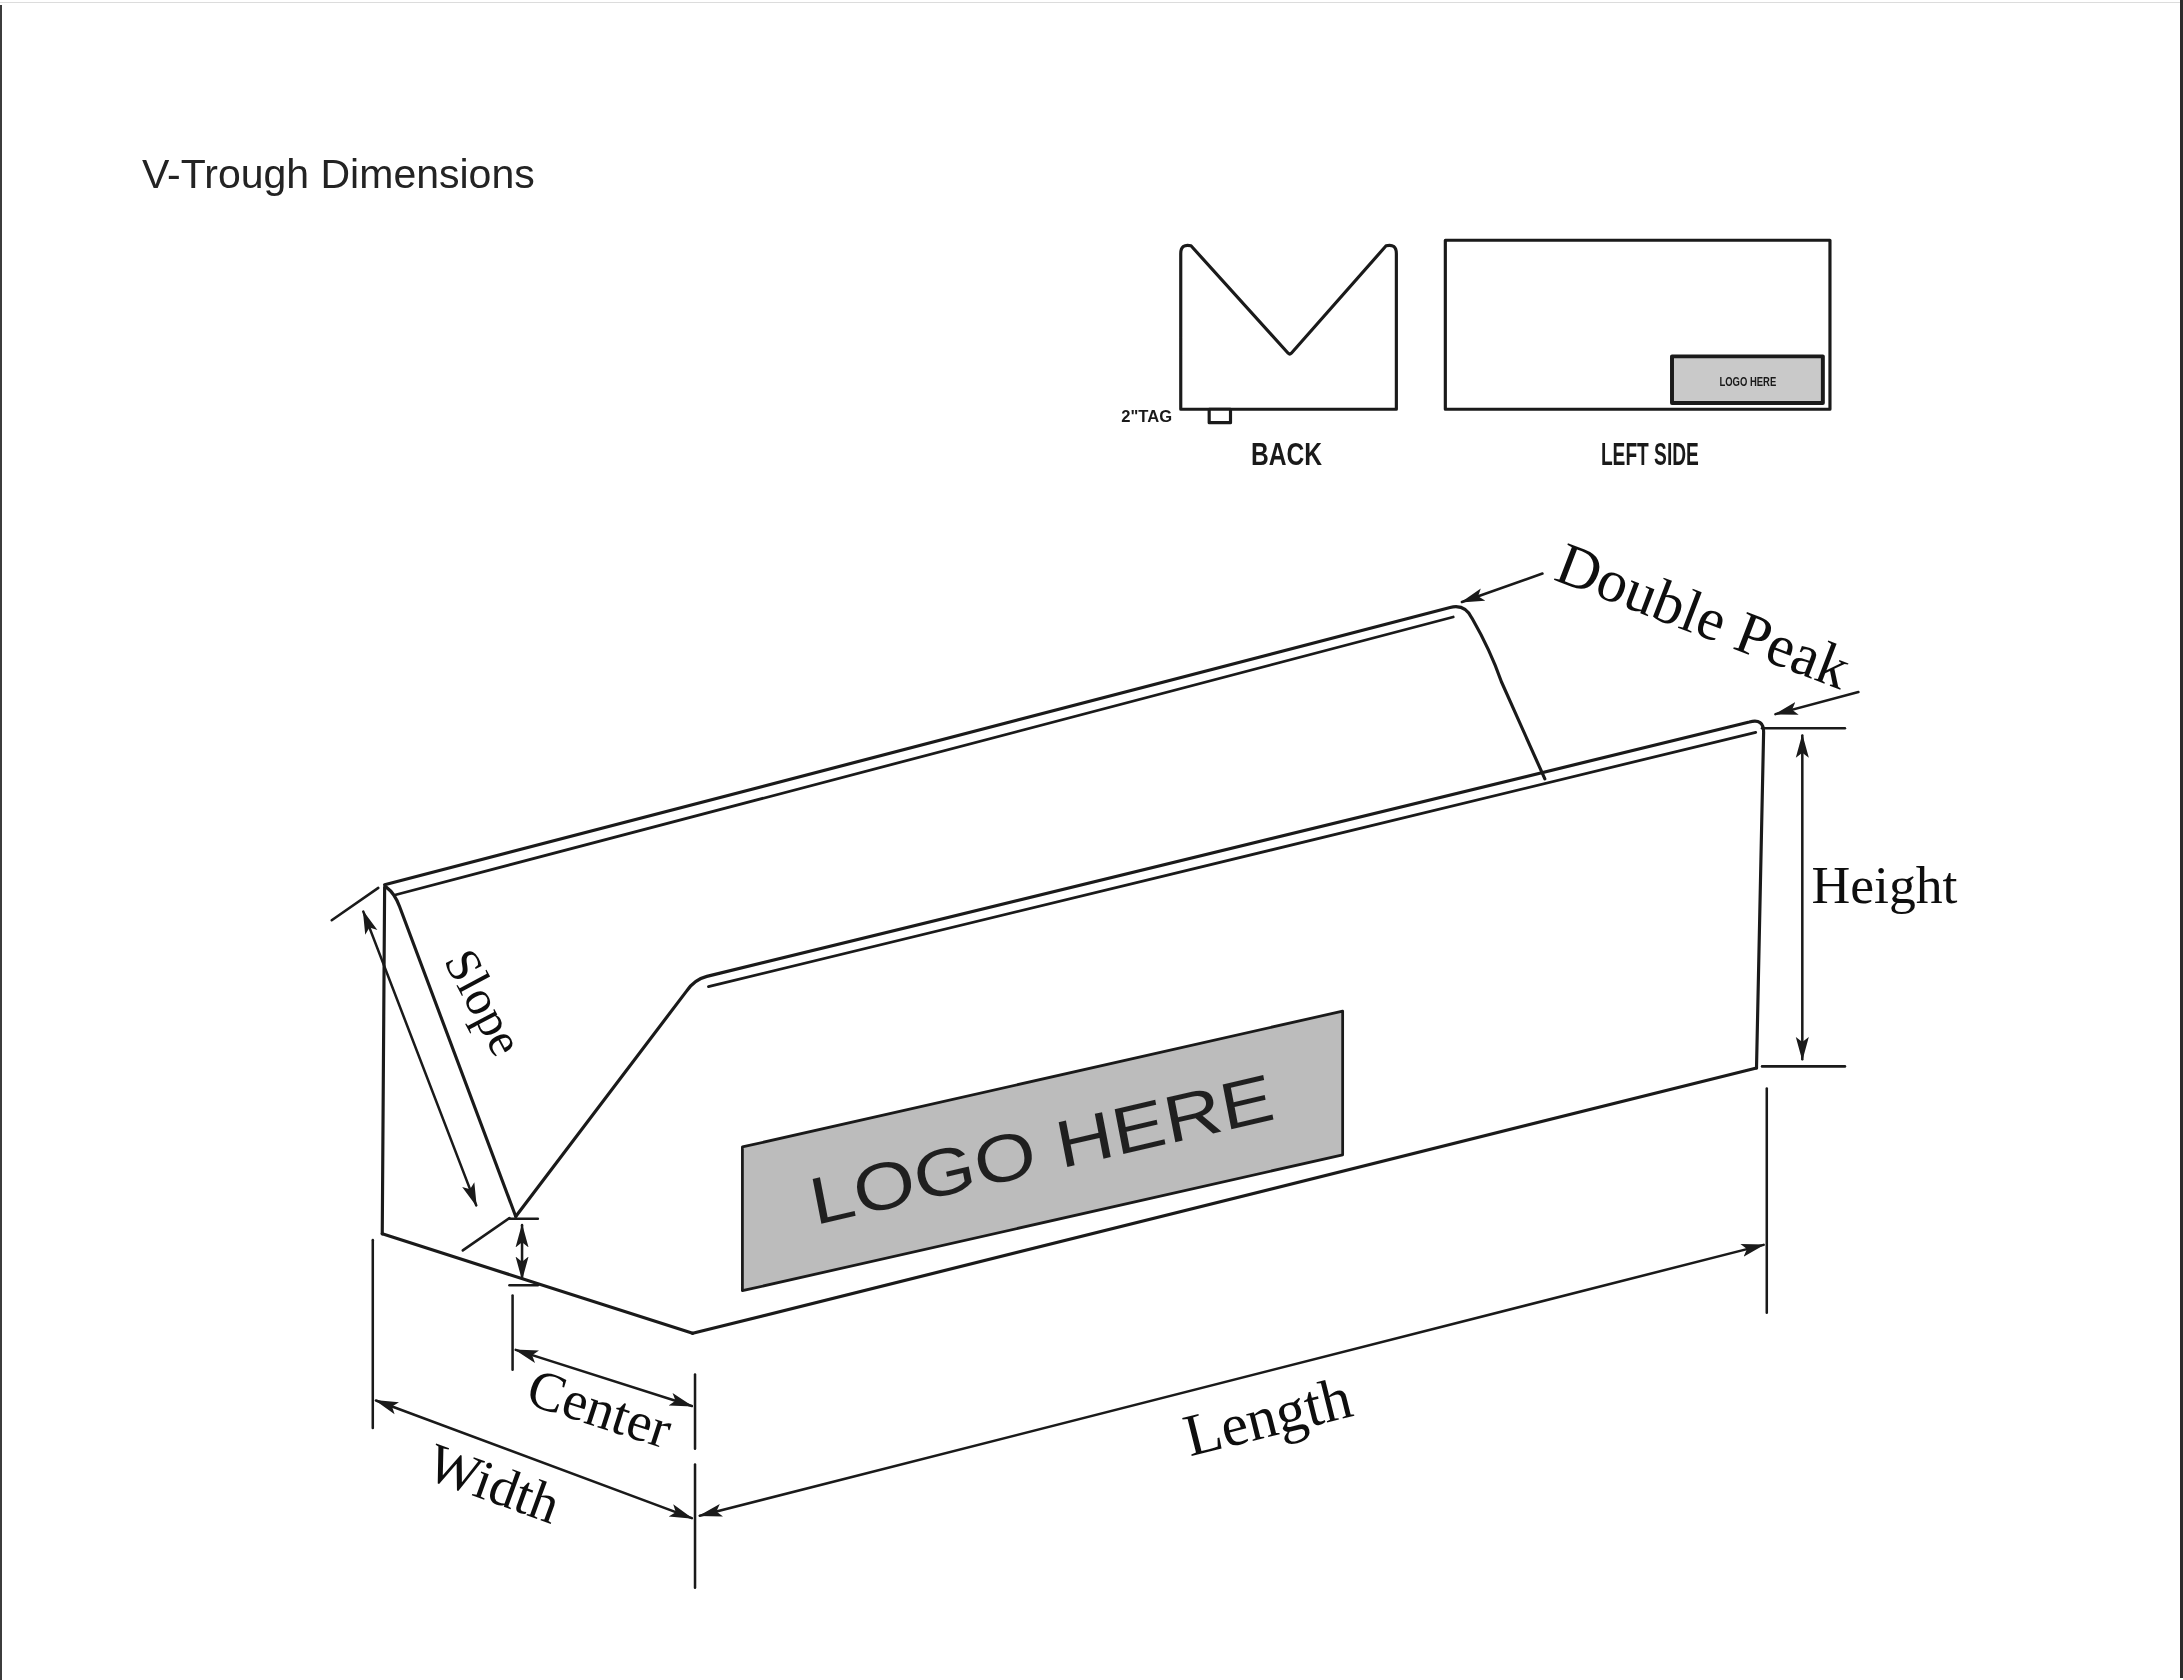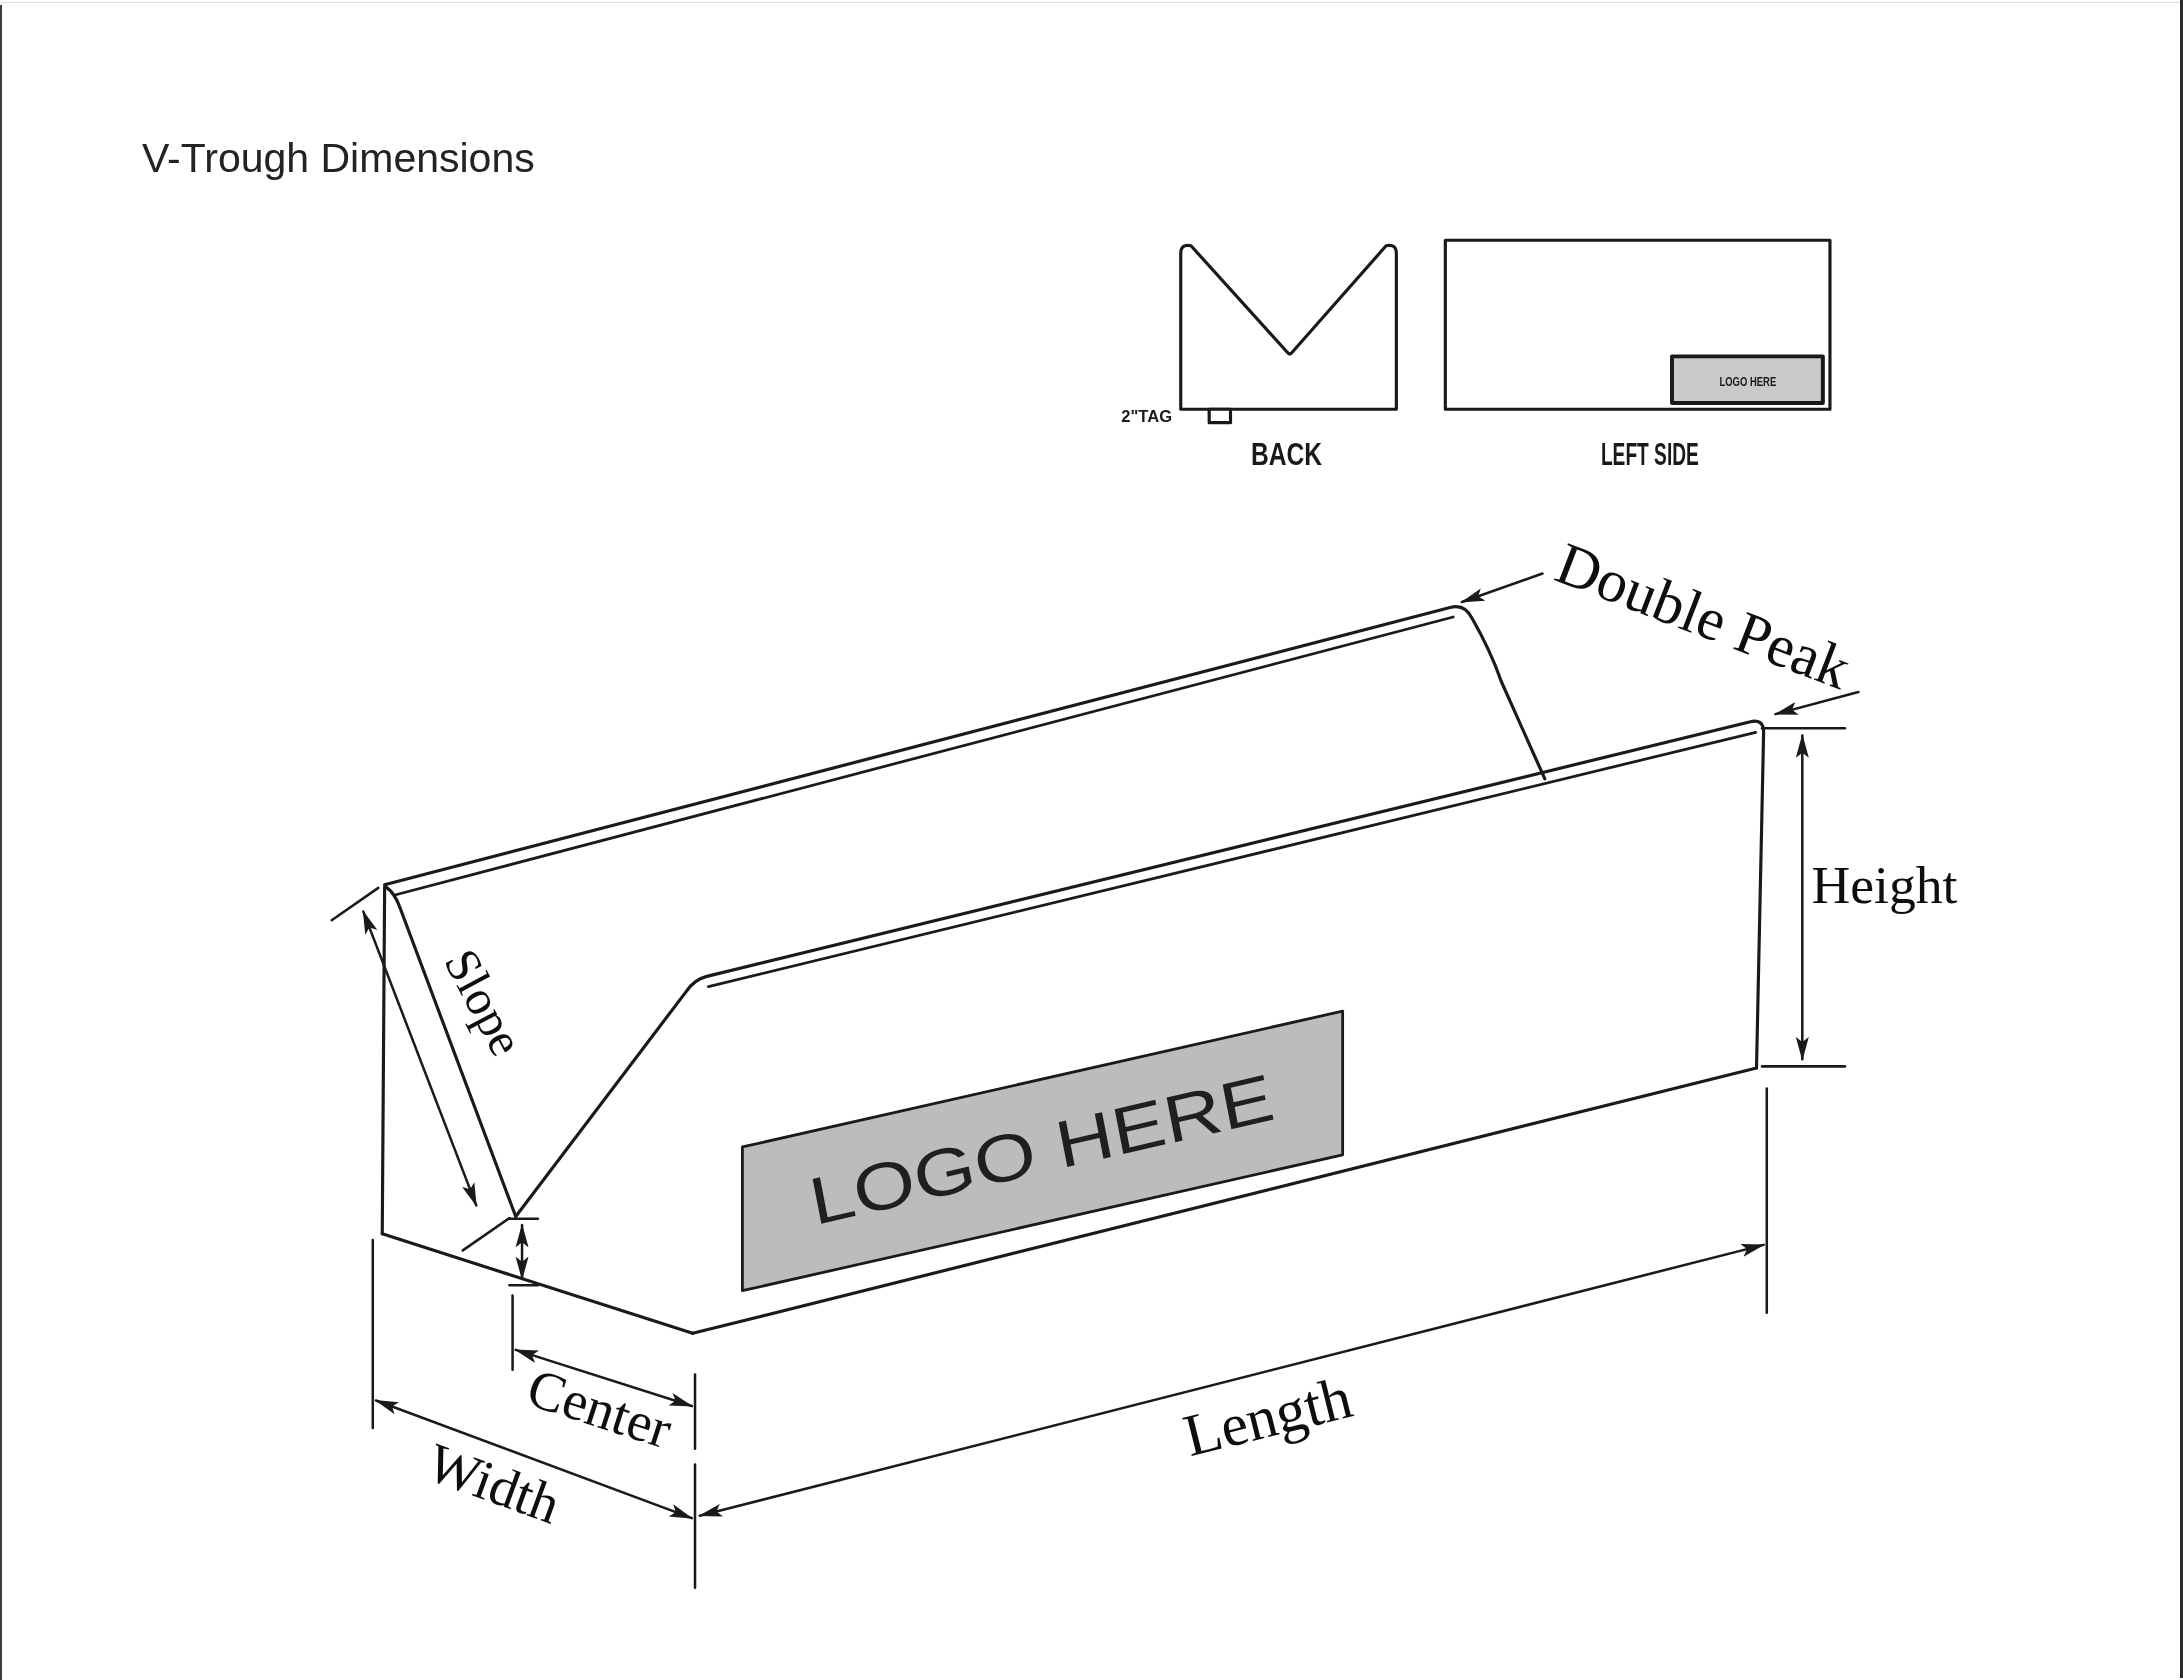--- a/index.html
+++ b/index.html
@@ -8,21 +8,21 @@
     width:2183px;height:1681px;
     background:#ffffff;
     overflow:hidden;
     font-family:"Liberation Sans", sans-serif;
   }
   .edge{position:absolute;}
   .edge-top{top:1.6px;left:0;right:0;height:1.6px;background:var(--edge-top,#dcdcdc);}
   .edge-left{left:0;top:4.7px;bottom:0;width:1.6px;background:var(--edge-left,#3c3c3c);}
   .edge-right{right:0;top:0;bottom:3.2px;width:3.2px;background:var(--edge-right,#2b2b2b);}
   .title{
-    position:absolute;left:142px;top:136px;
+    position:absolute;left:142px;top:152px;
     font-size:41px;line-height:1.1;
     color:var(--text-dark,#232323);
     letter-spacing:0px;
   }
   svg.drawing{position:absolute;left:0;top:0;width:2183px;height:1681px;}
   .ln{stroke:var(--line,#1a1a1a);fill:none;stroke-linecap:round;stroke-linejoin:round;}
   .w4{stroke-width:4px;}
   .w35{stroke-width:3.5px;}
   .w3{stroke-width:3.2px;}
   .w5{stroke-width:5px;}

